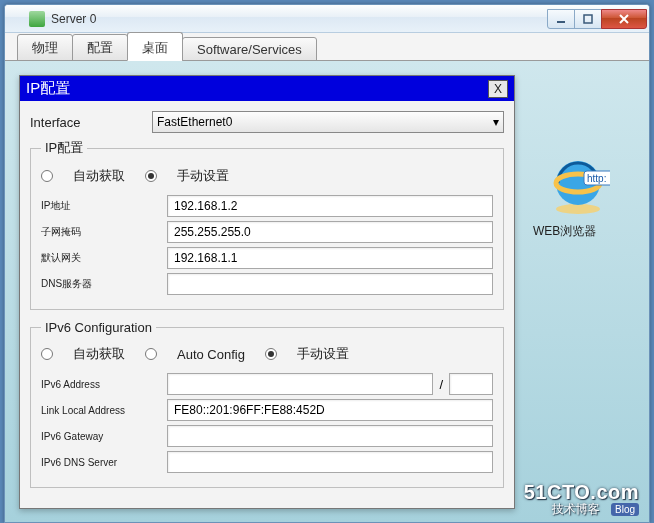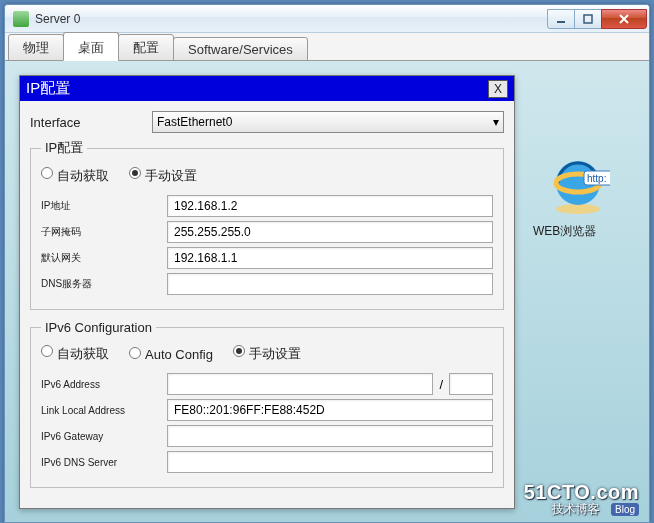--- a/index.html
+++ b/index.html
@@ -23,21 +23,21 @@
     display: flex;
     flex-direction: column;
     overflow: hidden;
   }
   .titlebar {
     height: 28px;
     background: linear-gradient(#fdfefe,#e8f0f7 45%,#dde9f4 46%,#e8f1f9);
     border-bottom: 1px solid #b8cde0;
     display: flex;
     align-items: center;
-    padding: 0 0 0 8px;
+    padding: 0 0 0 24px;
   }
   .title-icon {
     width: 16px; height: 16px;
     border-radius: 2px;
     background: linear-gradient(#9ed89e,#3fa63f);
     margin-right: 6px;
   }
   .title-text { flex: 1; color: #333; font-size: 12px; }
   .win-btns { display: flex; height: 20px; margin-right: 2px; }
   .win-btn {
@@ -61,21 +61,21 @@
     font-weight: bold;
   }
   .win-btn svg { display:block; }
 
   .tabbar {
     display: flex;
     align-items: flex-end;
     height: 28px;
     background: #f4f4f4;
     border-bottom: 1px solid #9a9a9a;
-    padding-left: 3px;
+    padding-left: 12px;
     gap: 0;
   }
   .tab {
     padding: 4px 14px 3px;
     border: 1px solid #9a9a9a;
     background: linear-gradient(#fafafa,#e4e4e4);
     margin-bottom: -1px;
     margin-right: -1px;
     font-size: 13px;
     color: #333;
@@ -133,21 +133,21 @@
     display: flex; align-items: center; justify-content: space-between;
   }
   .sel-caret { margin-left:4px; }
   fieldset {
     border: 1px solid #bfbfbf;
     margin: 6px 0 10px;
     padding: 6px 10px 10px;
   }
   legend { font-size: 13px; color: #222; padding: 0 4px; }
   .radio-row { display: flex; align-items: center; gap: 20px; padding: 4px 0 6px; }
-  .radio { display: flex; align-items: flex-start; gap: 4px; font-size: 13px; color: #222; }
+  .radio { display: flex; align-items: center; gap: 20px; font-size: 13px; color: #222; }
   .radio-dot {
     width: 12px; height: 12px; border-radius: 50%;
     border: 1px solid #777; background: #fff; position: relative;
   }
   .radio-dot.on::after {
     content: ""; position: absolute; top: 2px; left: 2px;
     width: 6px; height: 6px; border-radius: 50%; background: #333;
   }
   .field-row { display: flex; align-items: center; margin: 4px 0; }
   .field-lbl { width: 126px; font-size: 10px; color: #222; }
@@ -214,22 +214,22 @@
       <div class="win-btn close">
         <svg width="12" height="12">
             <path d="M2 2 L10 10 M10 2 L2 10" stroke="#fff" stroke-width="2"></path>
           </svg>
       </div>
     </div>
   </div>
 
   <div class="tabbar">
     <div class="tab">物理</div>
+    <div class="tab">配置</div>
     <div class="tab active">桌面</div>
-    <div class="tab">配置</div>
     <div class="tab">Software/Services</div>
   </div>
 
   <div class="workspace">
 
     <div class="dialog">
       <div class="dlg-title">
         <span class="dlg-title-text">IP配置</span>
         <div class="dlg-close">X</div>
       </div>

